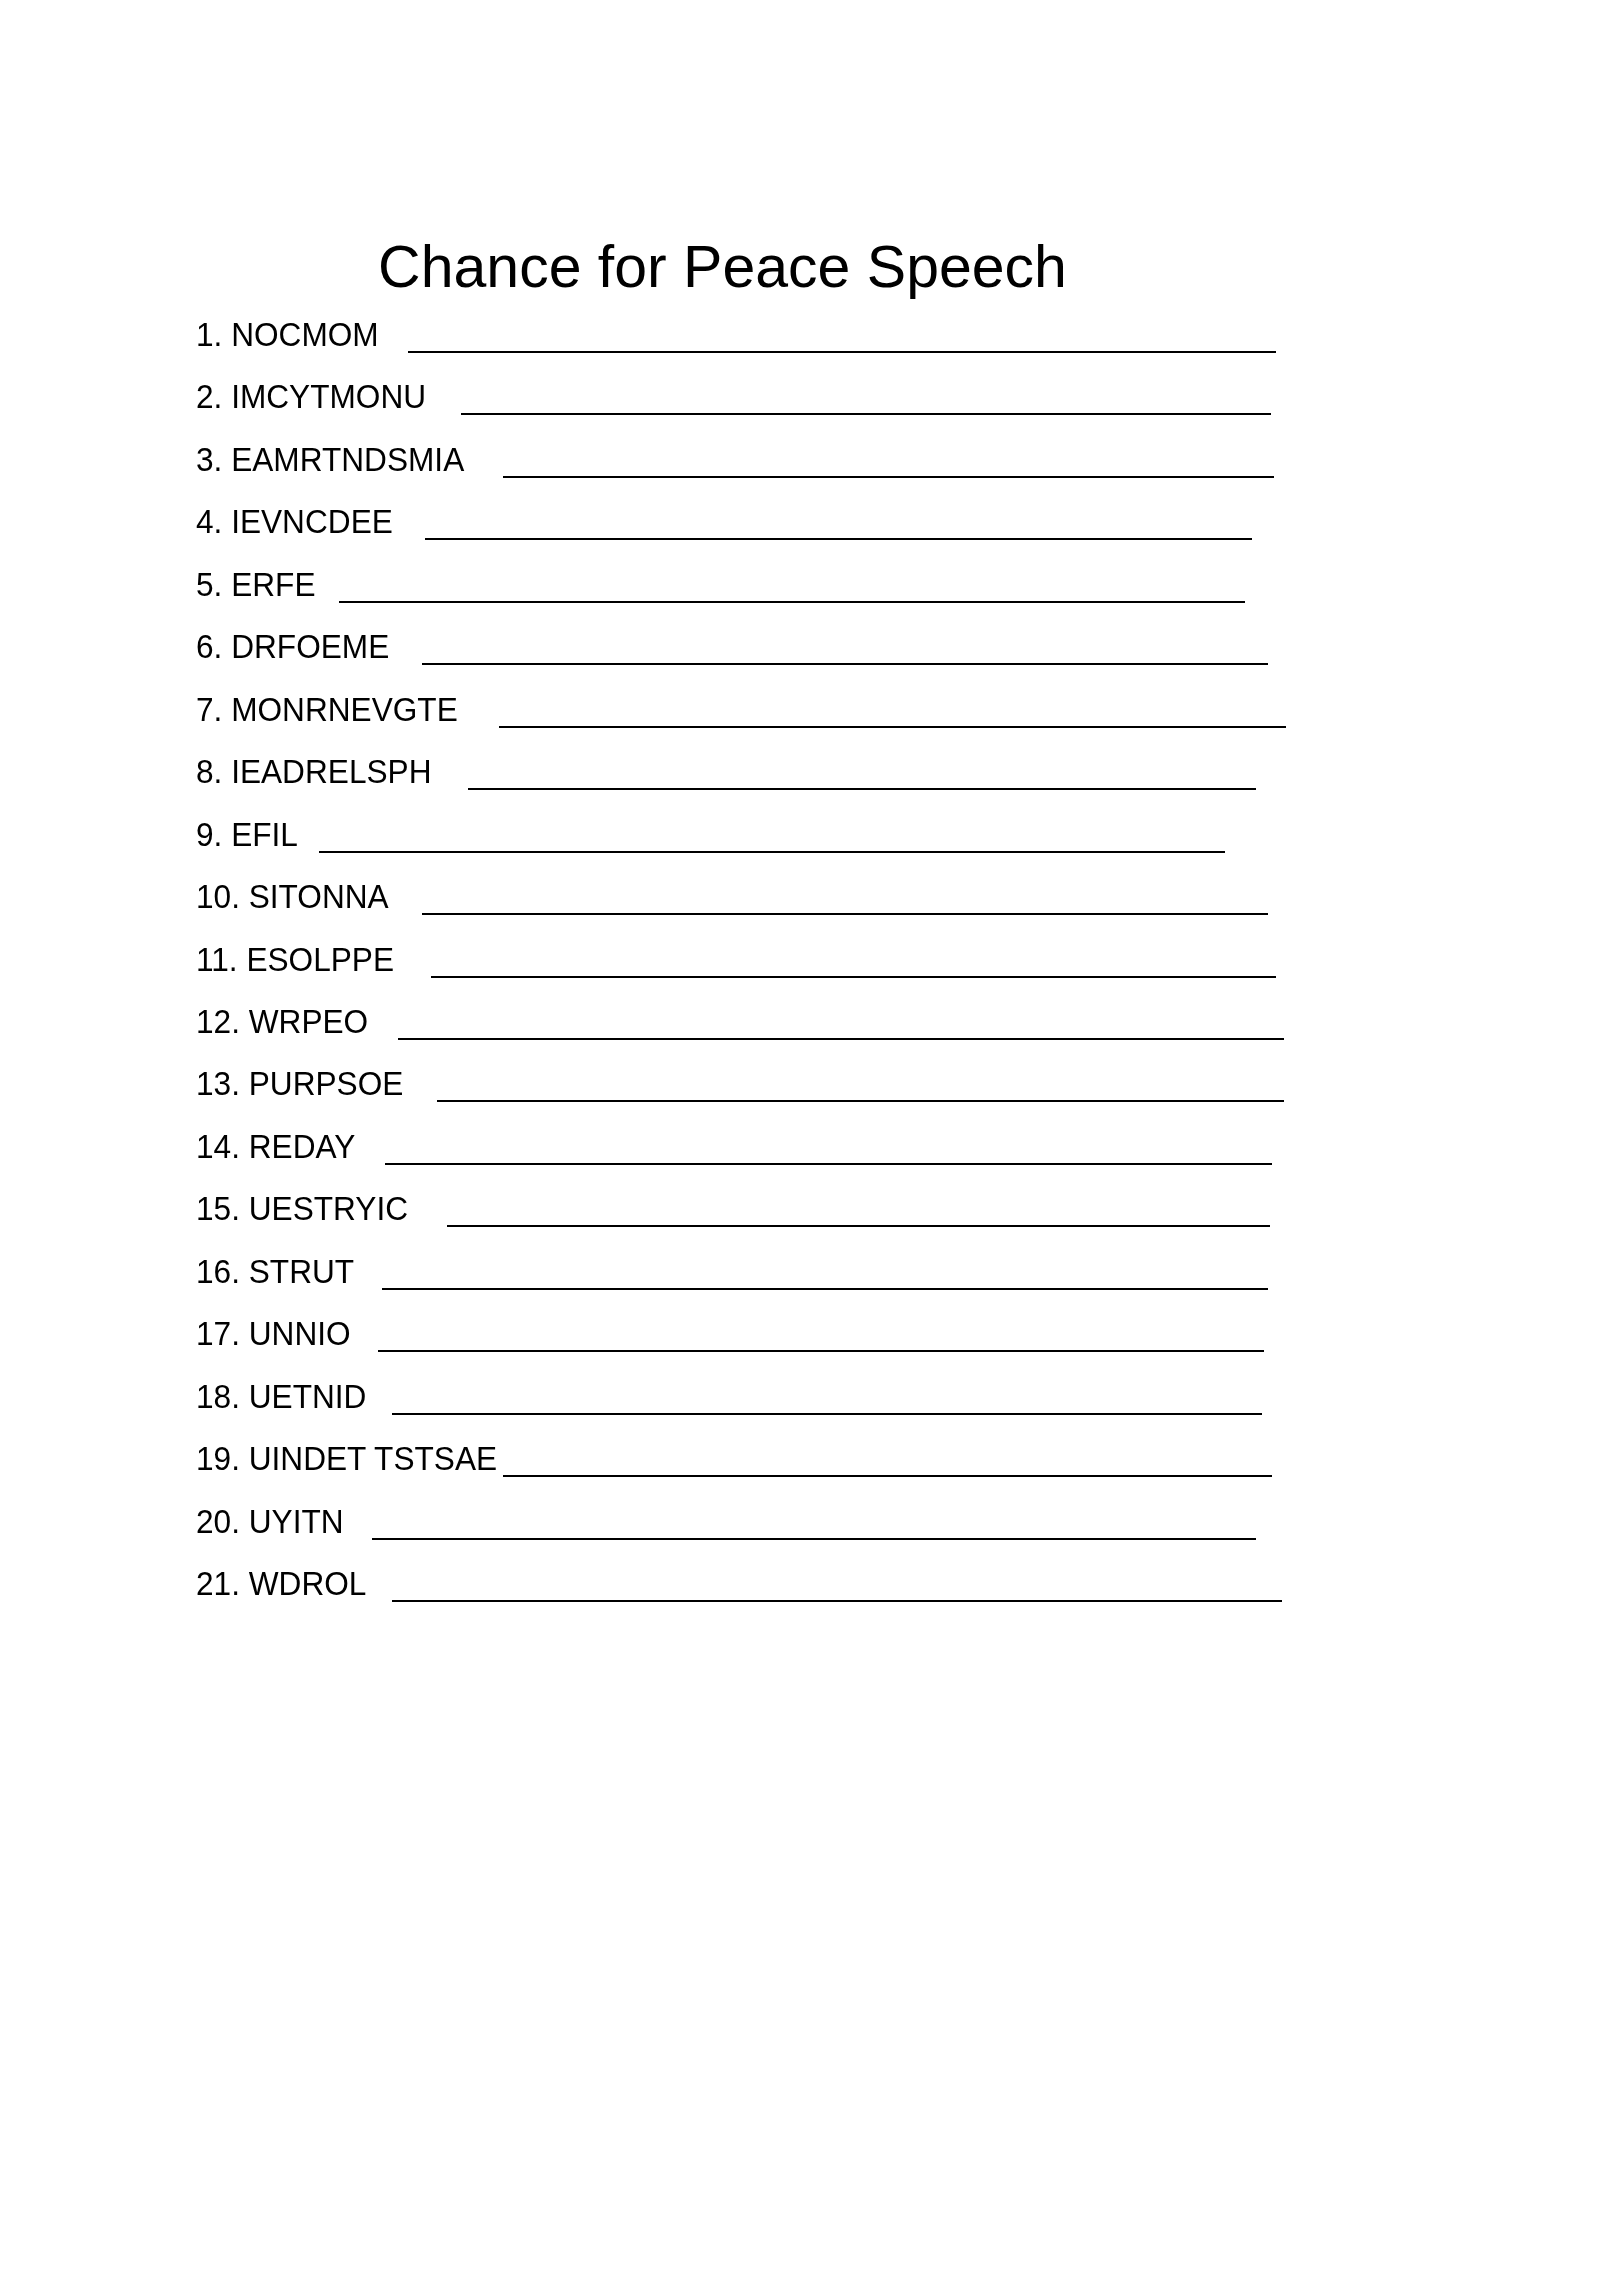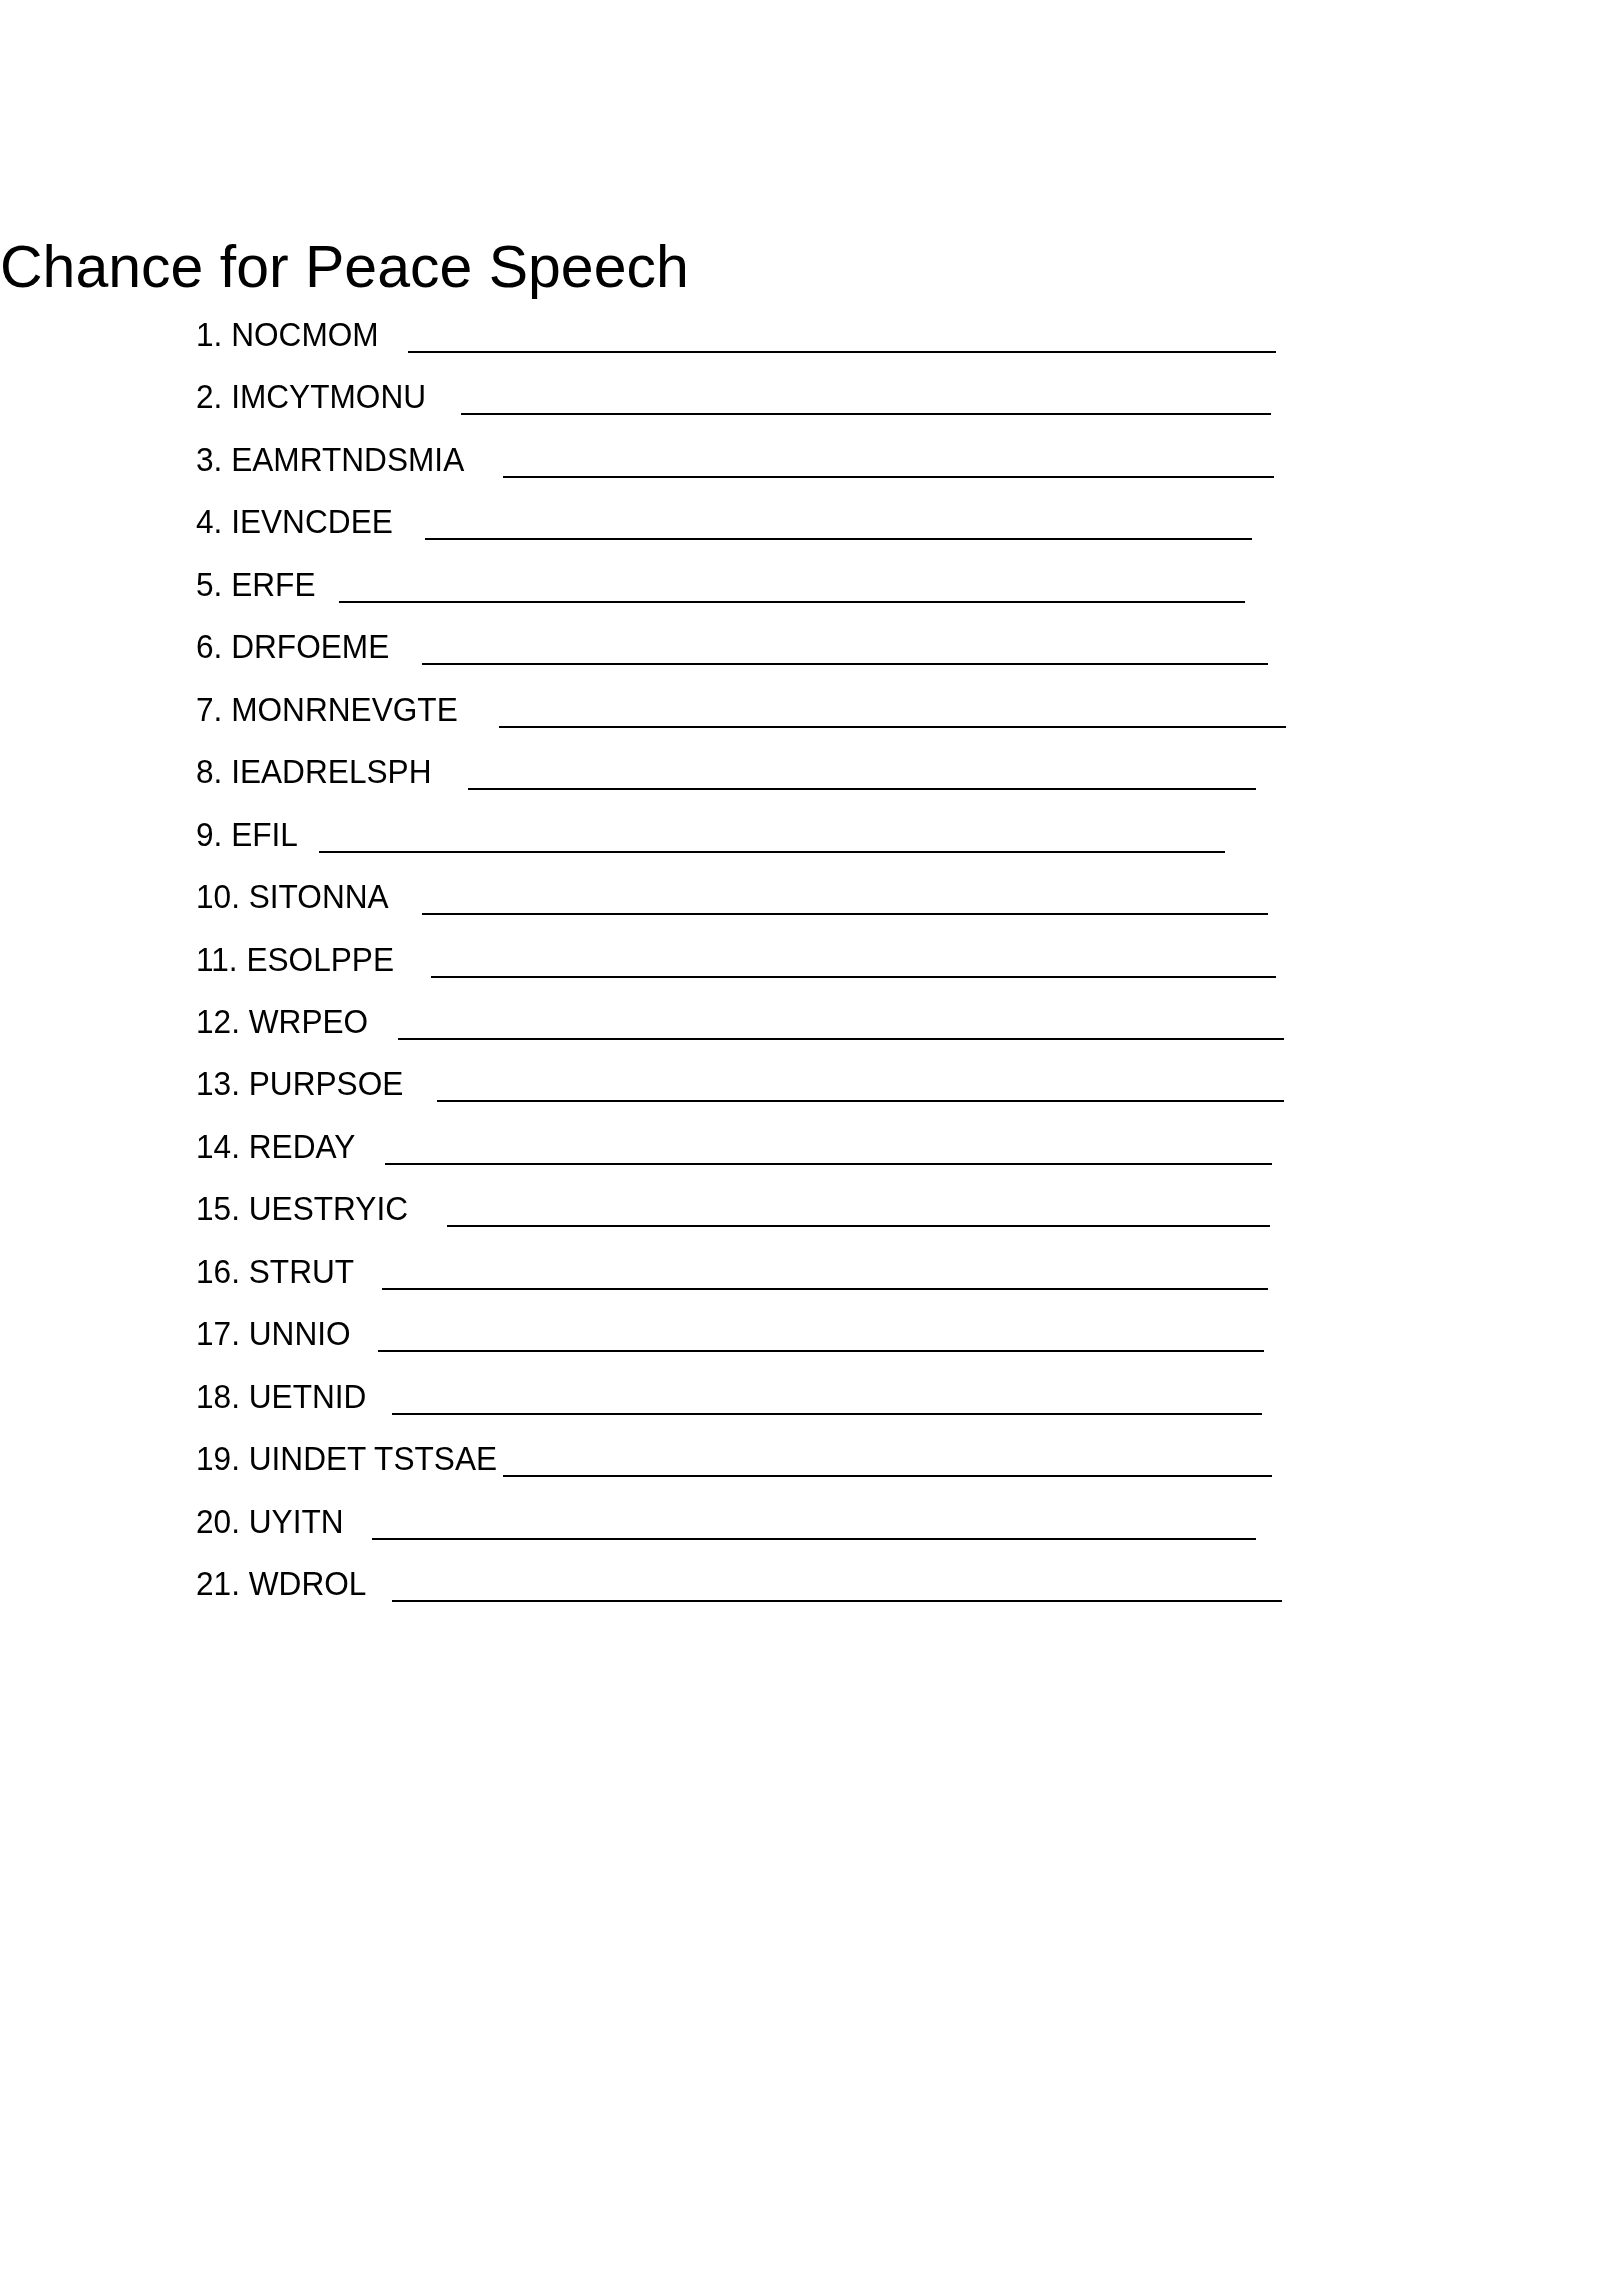--- a/index.html
+++ b/index.html
@@ -1,18 +1,18 @@
 <!DOCTYPE html>
 <html><head>
   <meta charset="utf-8">
   <style>
     html, body { margin: 0; padding: 0; background: #ffffff; }
     body { width: 1621px; height: 2293px; position: relative; overflow: hidden;
            font-family: "Liberation Sans", sans-serif; color: #000000; }
-    .title { position: absolute; left: 0; width: 1445px; top: 192px; text-align: left;
+    .title { position: absolute; left: 0; width: 1445px; top: 192px; text-align: center;
              font-size: 59px; line-height: 71px; font-weight: normal; }
     .list { position: absolute; left: 196px; top: 0; }
     .row { position: absolute; left: 0; height: 43px; white-space: nowrap; }
     .row .label { position: absolute; left: 0; top: 0; font-size: 34px; line-height: 43px;
                   transform-origin: left top; transform: scaleX(0.93); }
     .row .blank { position: absolute; height: 0; border-bottom: 2.9px solid #000000; top: 38px; }
   </style>
 </head>
 <body>
 

